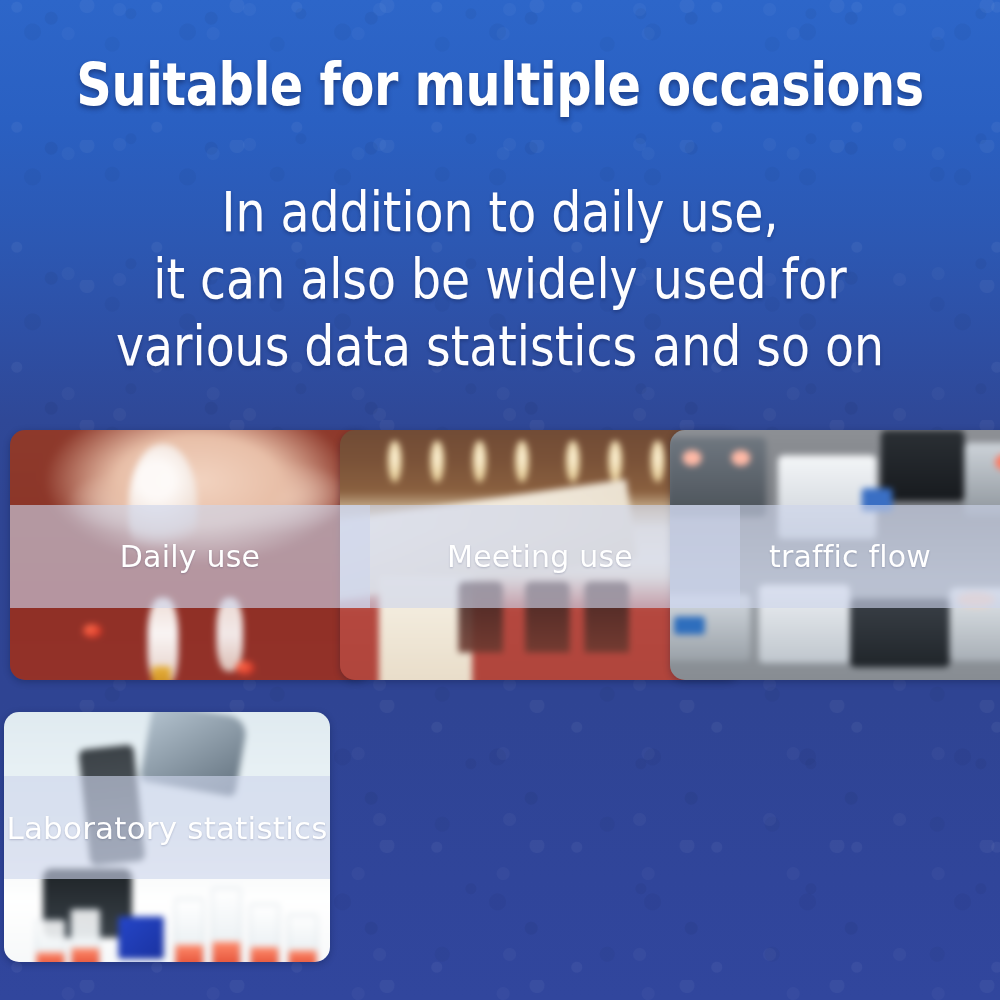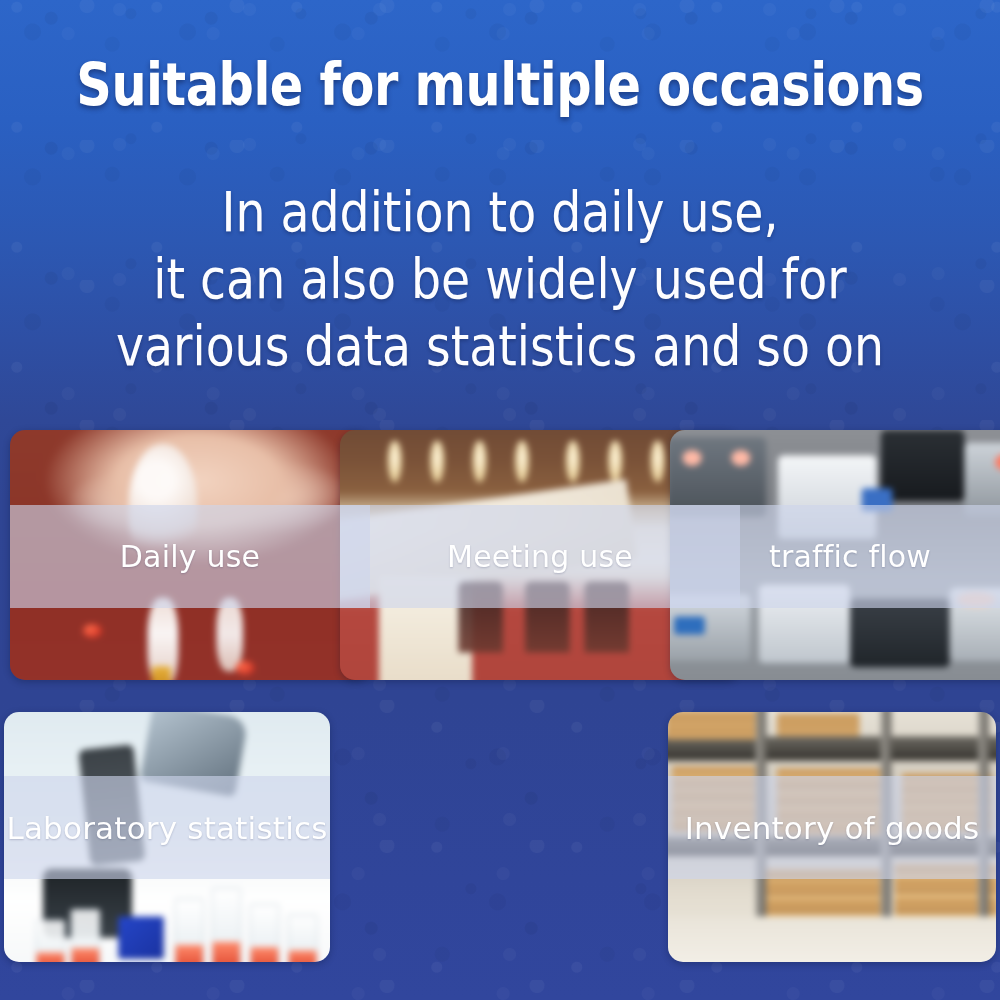--- a/index.html
+++ b/index.html
@@ -480,36 +480,16 @@
               <i></i>
             </div>
           <div class="blue-box"></div>
         </div>
         <div class="label-band">
           <span class="txt">Laboratory statistics</span>
         </div>
       </div>
 
 
-      <div class="card c2">
-        <div class="photo scene-warehouse">
-          <div class="shelf" style="top:12%;height:9%"></div>
-          <div class="shelf" style="top:50%;height:7%"></div>
-          <div class="pallet" style="left:2%;top:2%;width:28%;height:11%"></div>
-          <div class="pallet" style="left:34%;top:3%;width:24%;height:9%"></div>
-          <div class="pallet" style="left:4%;top:23%;width:24%;height:25%"></div>
-          <div class="pallet" style="left:34%;top:24%;width:30%;height:25%"></div>
-          <div class="pallet" style="left:70%;top:26%;width:26%;height:22%"></div>
-          <div class="pallet" style="left:30%;top:62%;width:34%;height:30%"></div>
-          <div class="pallet" style="left:68%;top:60%;width:30%;height:34%"></div>
-          <div class="post" style="left:28%"></div>
-          <div class="post" style="left:64%"></div>
-          <div class="post" style="left:92%"></div>
-          <div class="floor"></div>
-        </div>
-        <div class="label-band">
-          <span class="txt">Inventory of goods</span>
-        </div>
-      </div>
     </div>
 
   </div>
 </div>
 
 </body></html>

